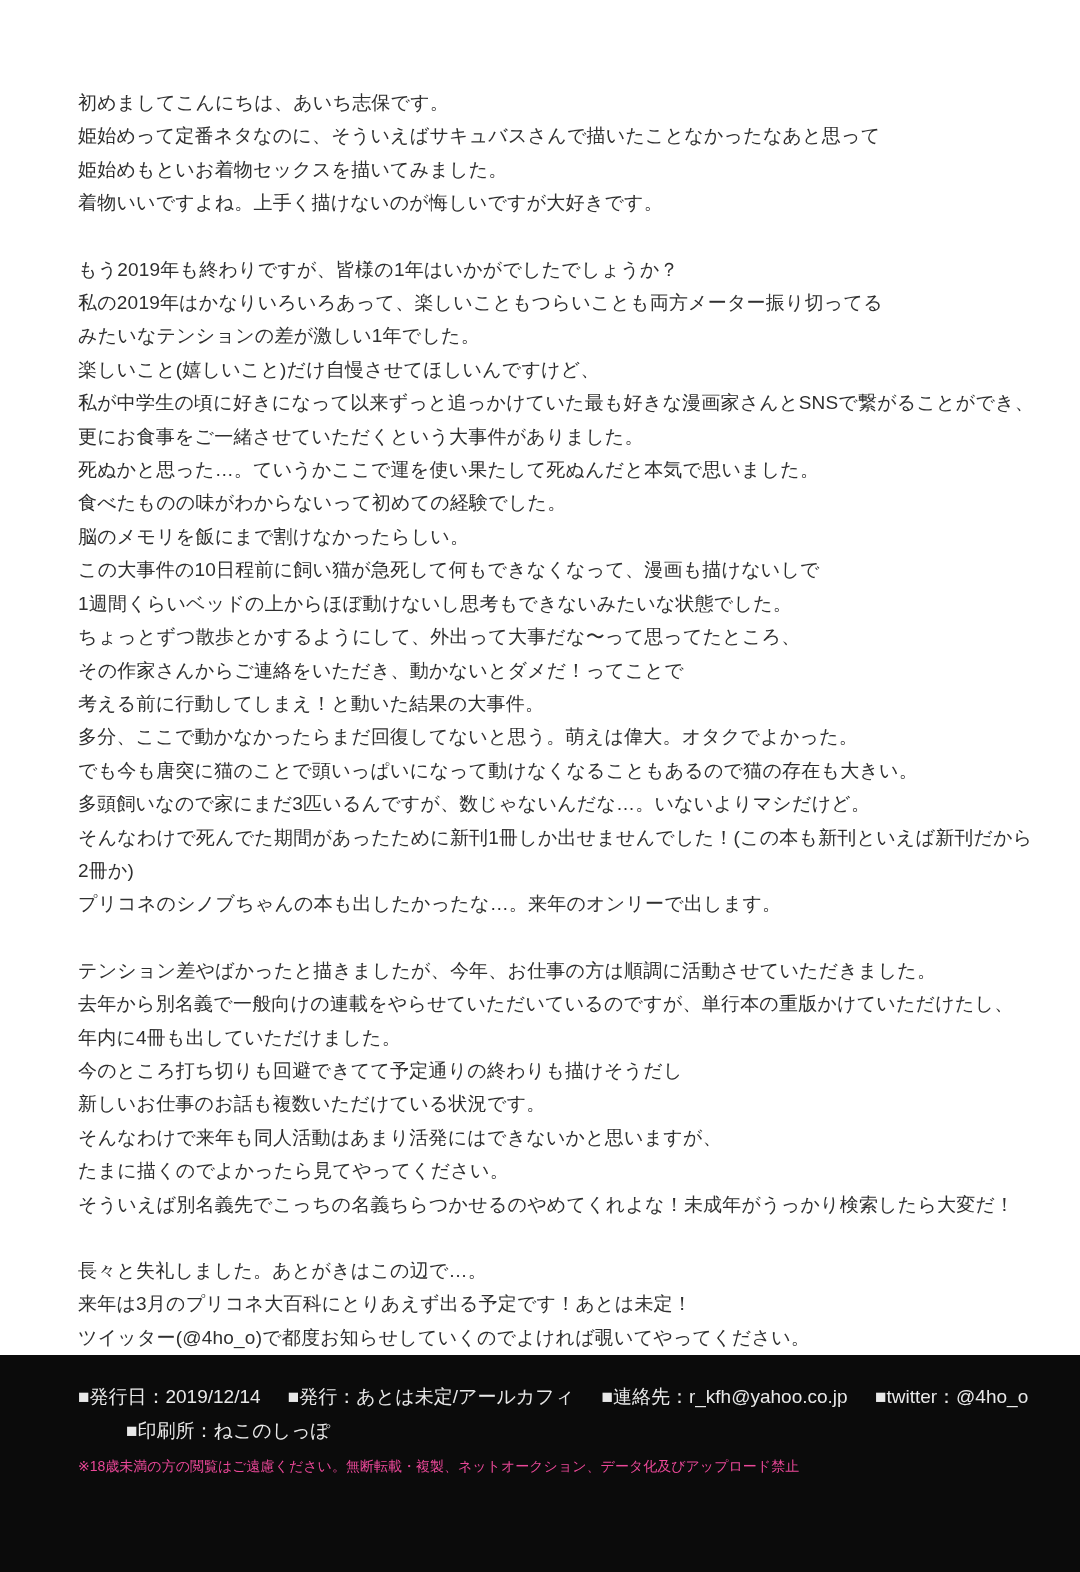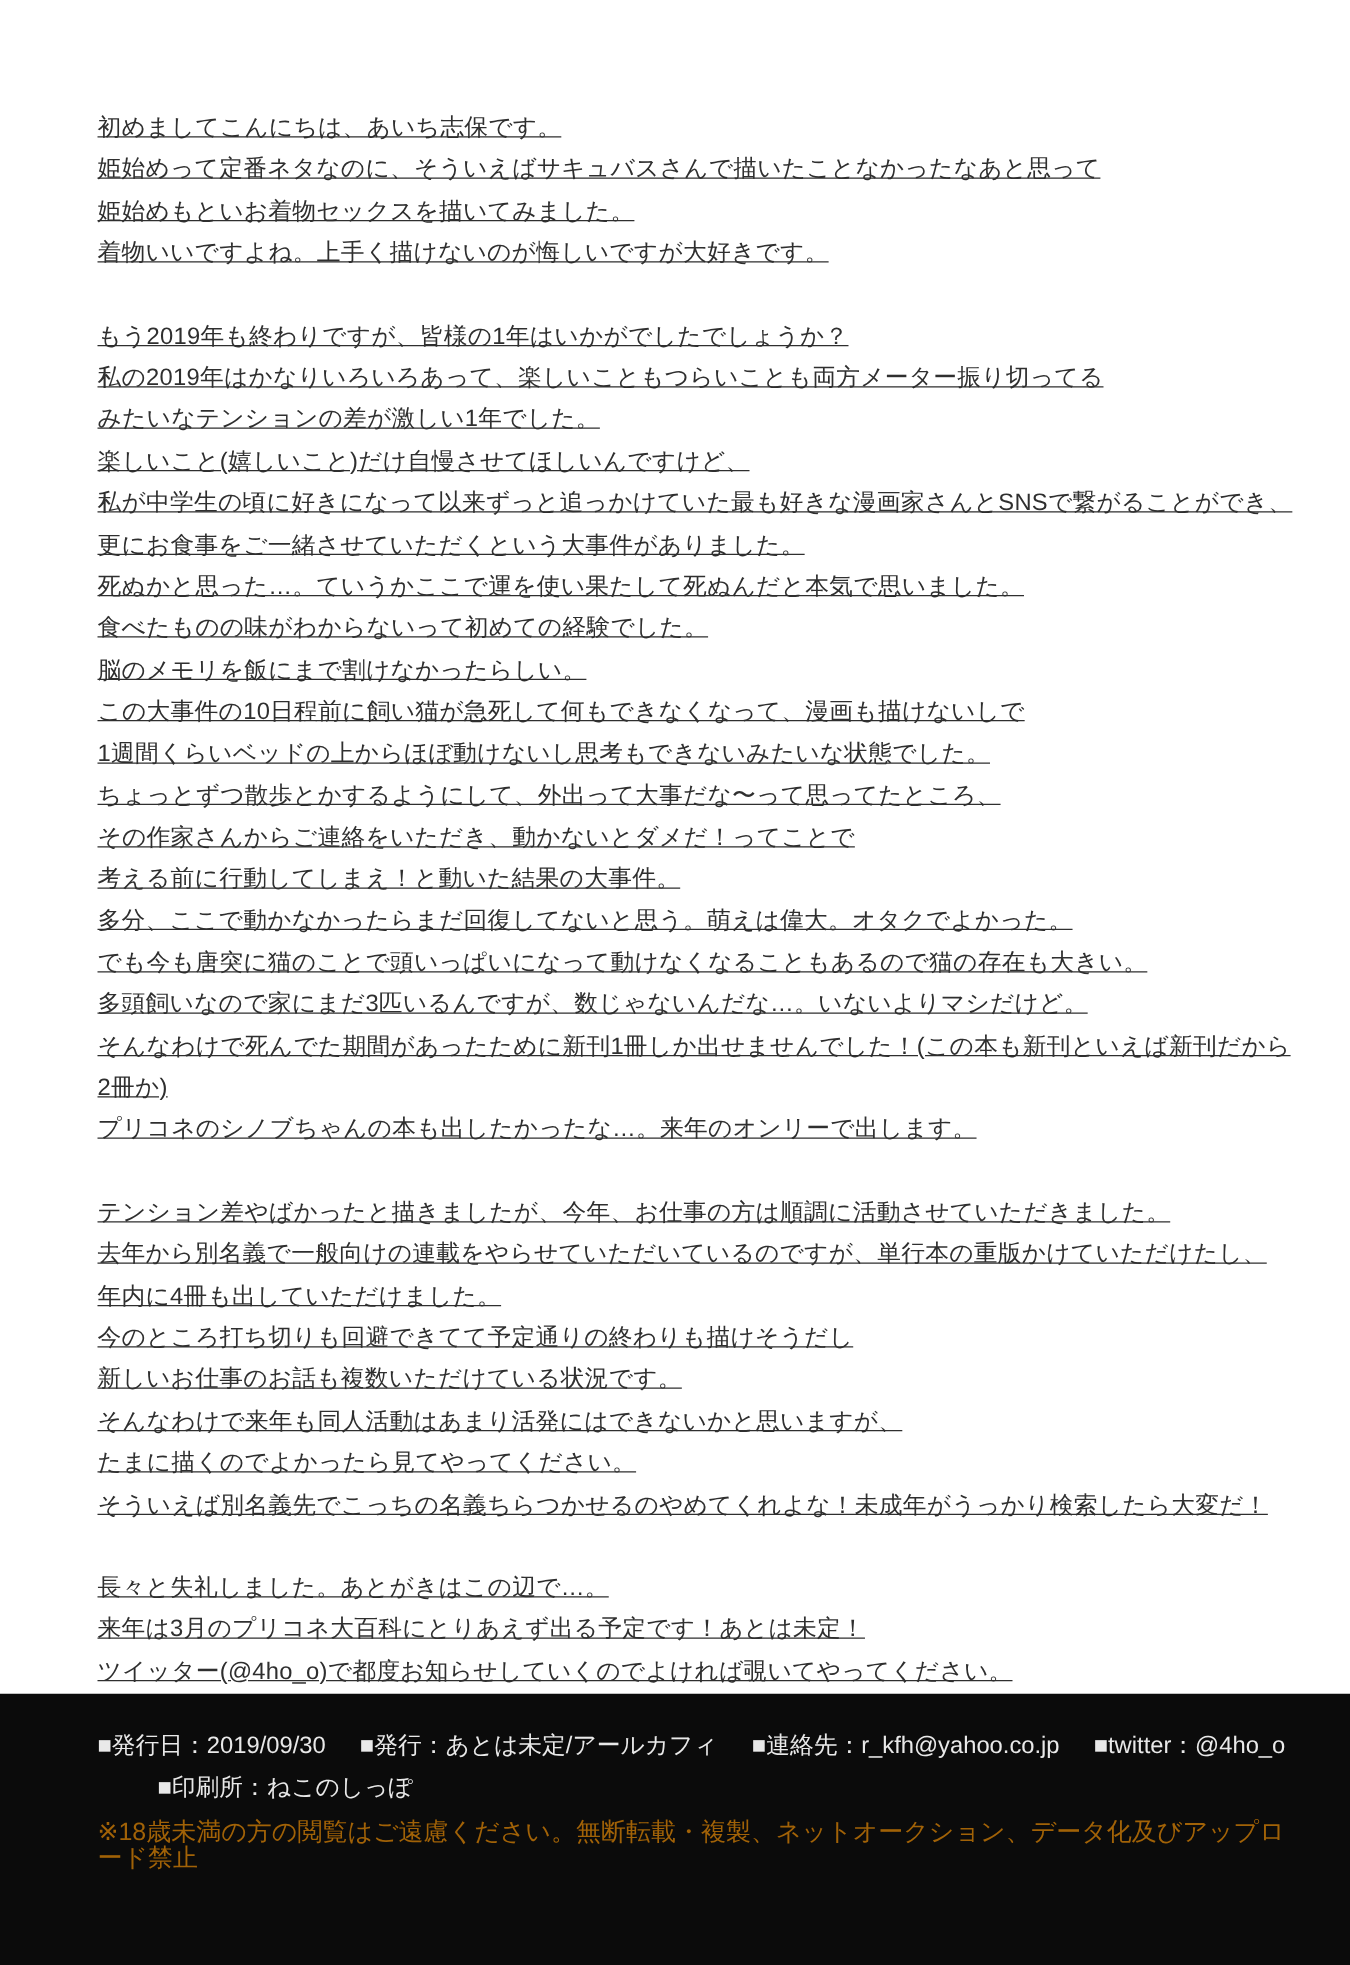--- a/index.html
+++ b/index.html
@@ -26,21 +26,20 @@
     left: 78px;
     right: 40px;
     color: #2f2f2f;
   }
   .body-text p {
     margin: 0 0 33px 0;
     font-size: 19px;
     line-height: 33.4px;
     white-space: pre-line;
     letter-spacing: 0.2px;
-    text-decoration: underline;
   }
   .colophon {
     position: absolute;
     left: 0;
     bottom: 0;
     width: 1080px;
     height: 217px;
     background: #0b0b0b;
     box-sizing: border-box;
     padding: 30px 40px 0 78px;
@@ -53,23 +52,23 @@
   }
   .colophon-line.first span {
     margin-right: 22px;
   }
   .colophon-line.second {
     margin-top: 10px;
     margin-left: 48px;
   }
   .notice-jp {
     margin-top: 13px;
-    font-size: 20px;
+    font-size: 14px;
     line-height: 21px;
-    color: #a16207;
+    color: #ec4899;
   }
   .notice-en {
     font-size: 15px;
     line-height: 23px;
     color: #d6d6d6;
     letter-spacing: 0.5px;
   }
 </style>
 </head>
 <body>
@@ -109,21 +108,21 @@
 たまに描くのでよかったら見てやってください。
 そういえば別名義先でこっちの名義ちらつかせるのやめてくれよな！未成年がうっかり検索したら大変だ！</p>
     <p>長々と失礼しました。あとがきはこの辺で…。
 来年は3月のプリコネ大百科にとりあえず出る予定です！あとは未定！
 ツイッター(@4ho_o)で都度お知らせしていくのでよければ覗いてやってください。
 ではでは！良いお年を〜！</p>
   </main>
 
   <footer class="colophon">
     <div class="colophon-line first">
-      <span>■発行日：2019/09/30</span>
+      <span>■発行日：2019/12/14</span>
       <span>■発行：あとは未定/アールカフィ</span>
       <span>■連絡先：r_kfh@yahoo.co.jp</span>
       <span>■twitter：@4ho_o</span>
     </div>
     <div class="colophon-line second">
       <span>■印刷所：ねこのしっぽ</span>
     </div>
     <div class="notice-jp">※18歳未満の方の閲覧はご遠慮ください。無断転載・複製、ネットオークション、データ化及びアップロード禁止</div>
   </footer>
 

